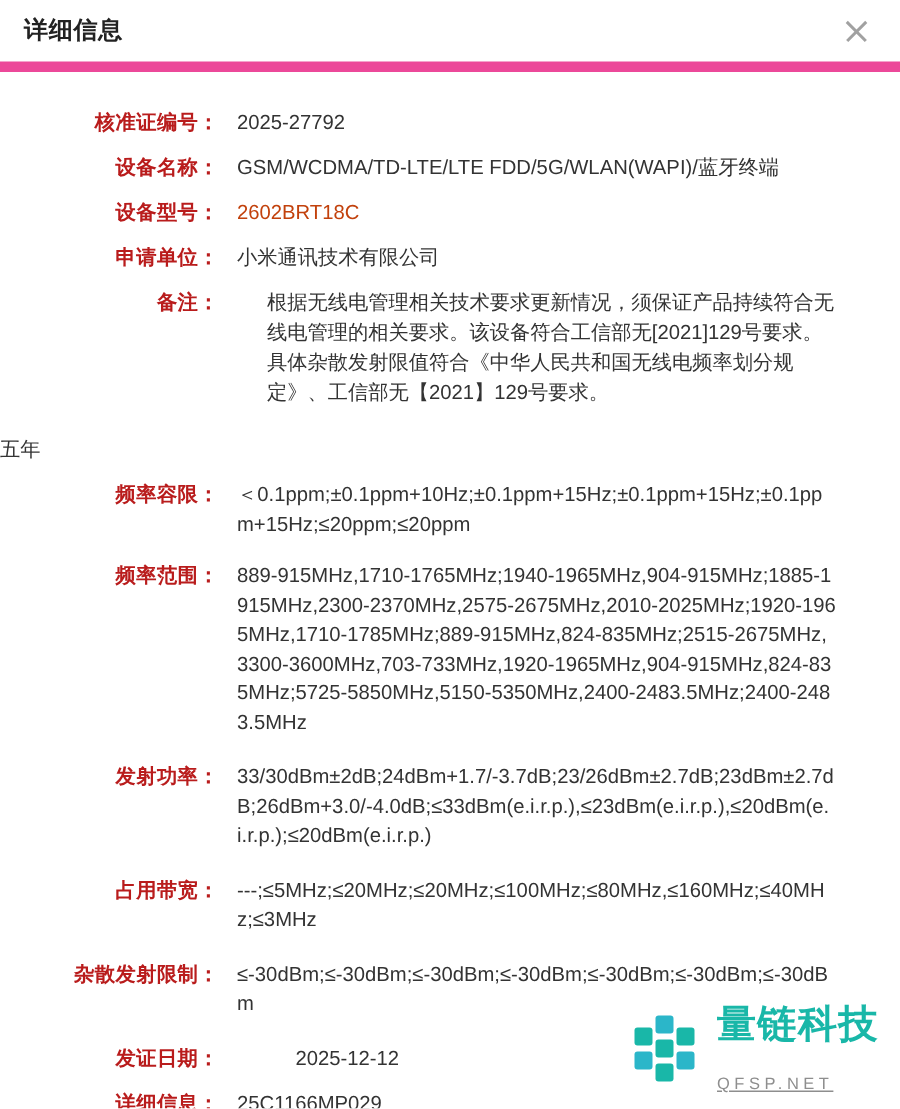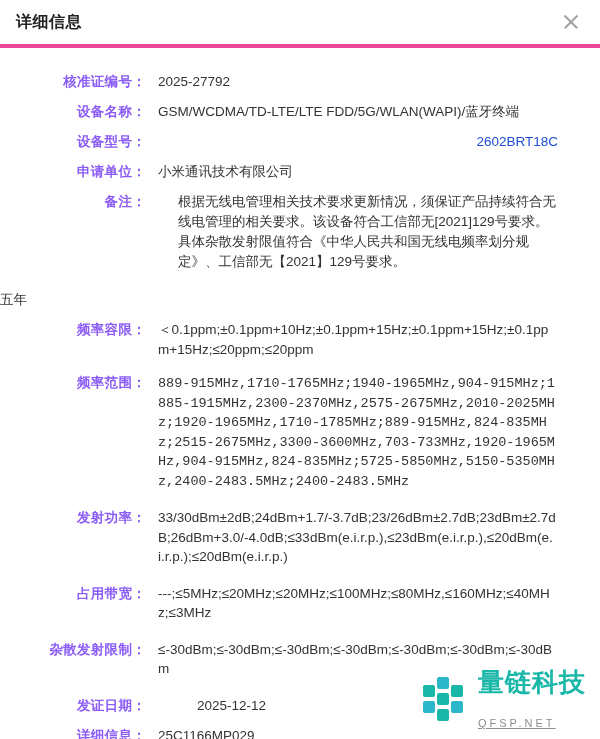--- a/index.html
+++ b/index.html
@@ -15,21 +15,21 @@
     background: #ffffff;
     overflow: hidden;
   }
   
   .header {
     height: 48px;
     display: flex;
     align-items: center;
     justify-content: space-between;
     padding: 0 18px 0 16px;
-    border-bottom: 4px solid #ec4899;
+    border-bottom: 7px solid #ec4899;
   }
   .header-title {
     font-size: 16px;
     font-weight: bold;
     color: #222222;
     letter-spacing: 0.5px;
   }
   .close-icon {
     width: 22px; height: 22px;
     position: relative;
@@ -55,45 +55,44 @@
     display: flex;
     align-items: flex-start;
     padding: 5px 0;
   }
   .row .label {
     width: 158px;
     min-width: 158px;
     text-align: right;
     padding-right: 12px;
     font-size: 13.5px;
-    color: #8b5cf6;
+    color: #b91c1c;
     font-weight: bold;
     line-height: 20px;
     letter-spacing: 0.3px;
   }
   .row .value {
     flex: 1;
     padding-right: 42px;
     font-size: 13.5px;
     color: #333333;
     line-height: 20px;
     word-break: break-all;
     white-space: pre-wrap;
   }
   .value.highlight {
-    color: #1d4ed8;
-    text-align: right;
+    color: #c2410c;
   }
   .row.tight .value { line-height: 19.5px; }
 
   
   .row.r-cert     { padding-top: 10px; }
   .row.r-remark   { padding-bottom: 10px; gap: 20px; }
   .row.r-valid    { padding-top: 8px; }
-  .row.r-freqrange{ padding-top: 10px; font-family: Liberation Mono, monospace; }
+  .row.r-freqrange{ padding-top: 10px; }
   .row.r-power    { padding-top: 12px; }
   .row.r-band     { padding-top: 12px; }
   .row.r-spur     { padding-top: 12px; }
   .row.r-date     { padding-top: 12px; gap: 39px; }
 
   
   .watermark {
     position: absolute;
     right: 14px;
     bottom: 10px;

